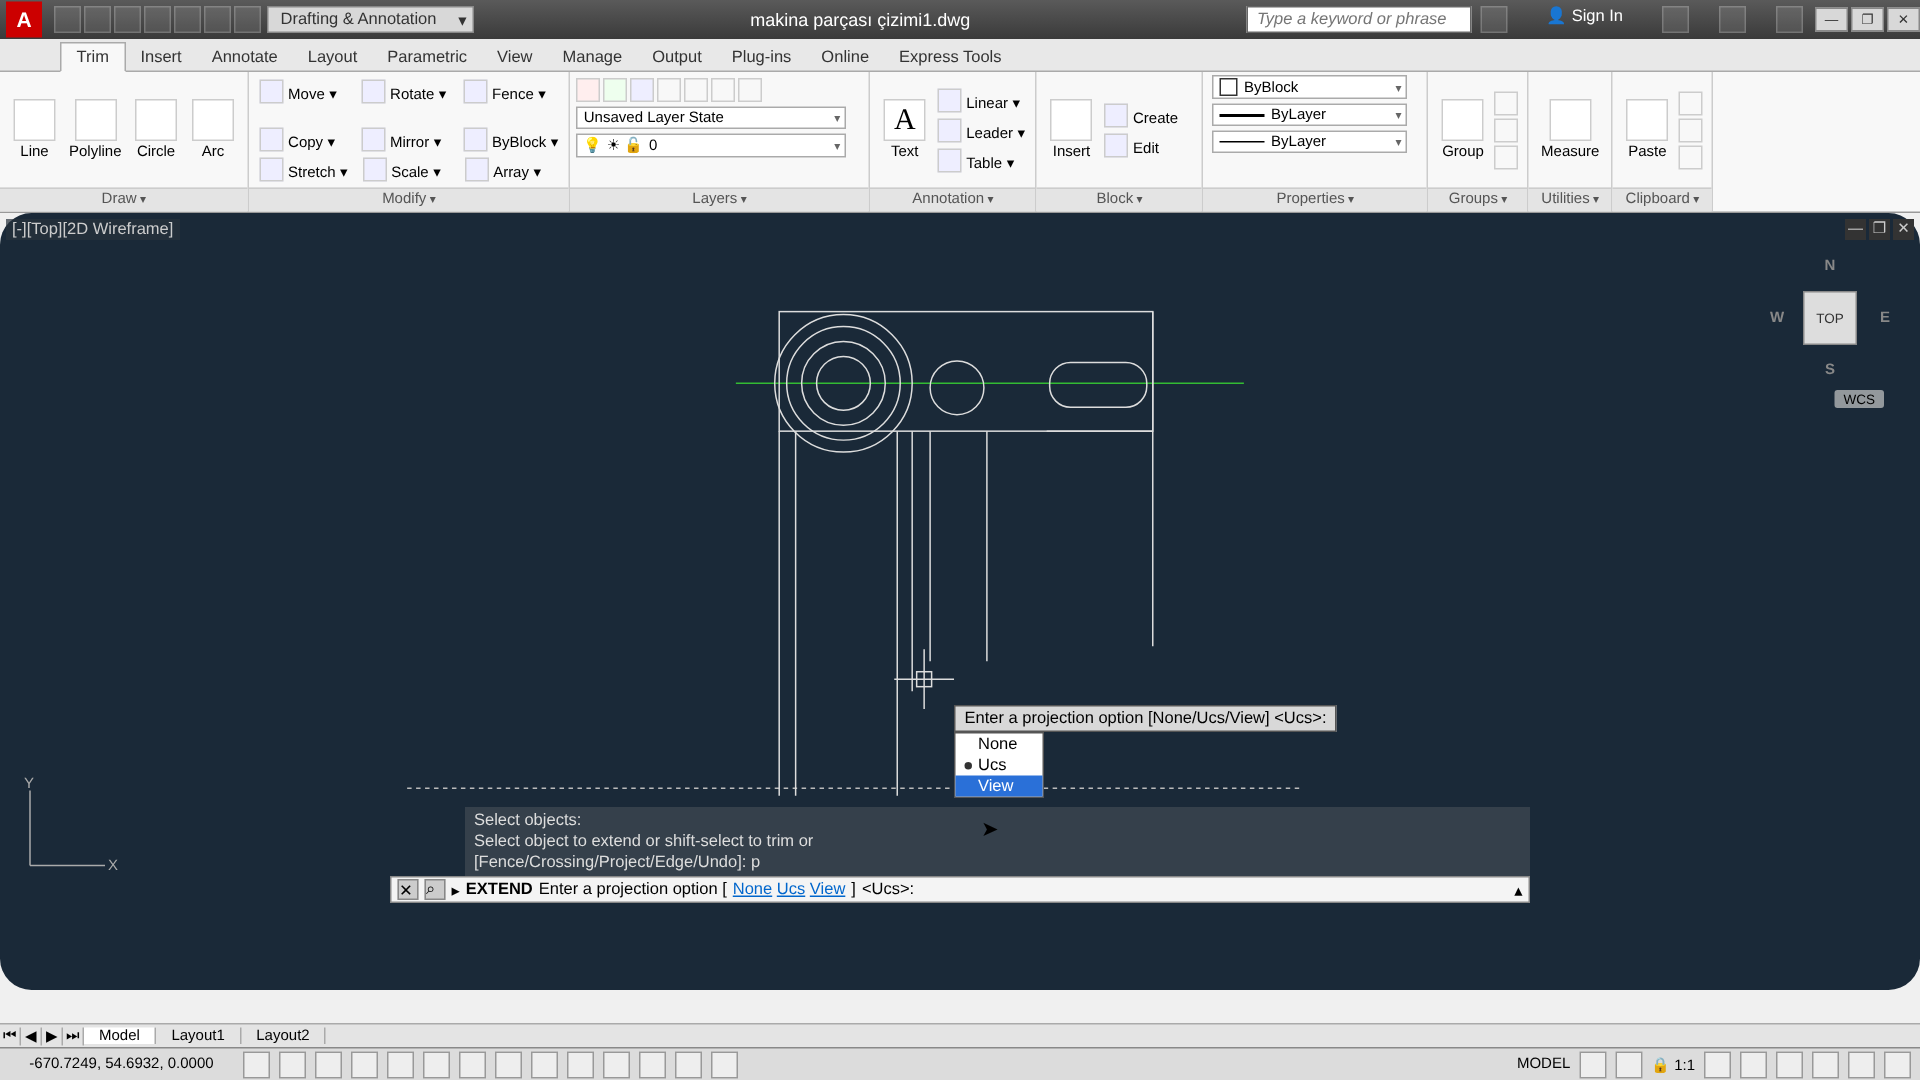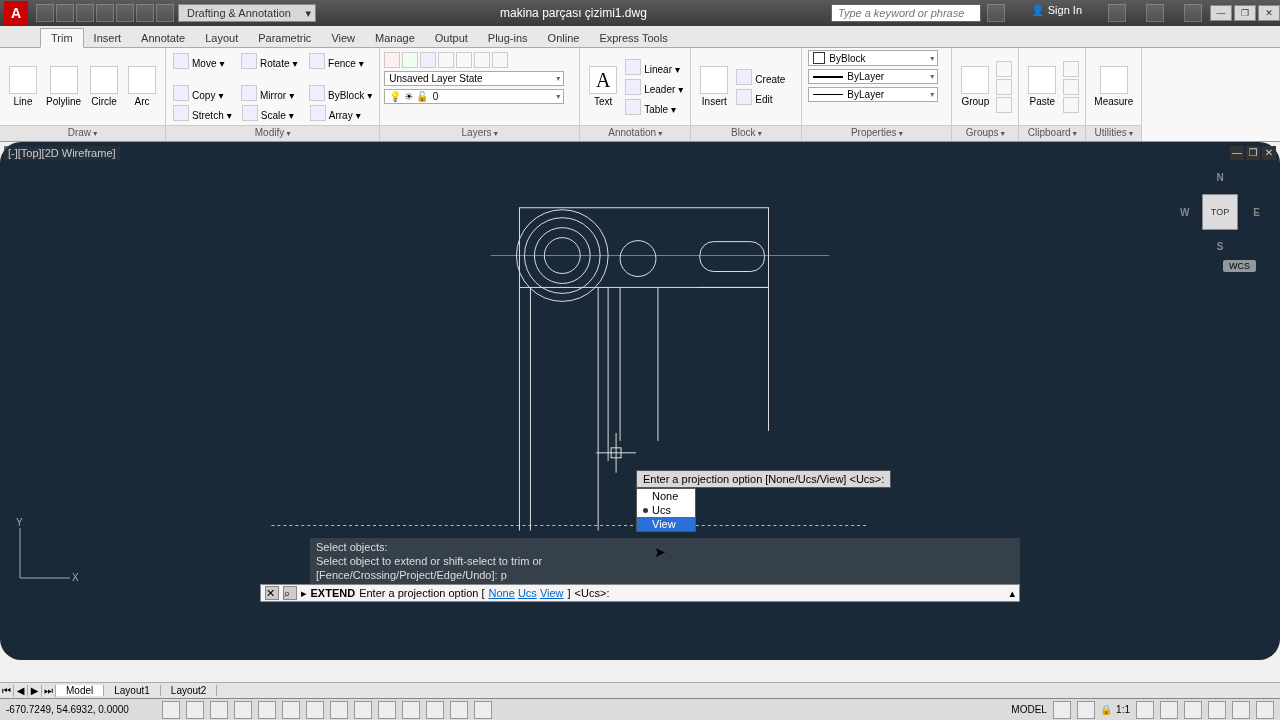--- a/index.html
+++ b/index.html
@@ -67,21 +67,21 @@
 .cmdline .keyword { color: #06c; text-decoration: underline; cursor: pointer;}
 
 
 .bottom-tabs { position: absolute; bottom: 22px; left: 0; right: 0; height: 16px; background: #e4e4e4; display: flex; align-items: center; font-size: 10px; border-top: 1px solid #aaa;}
 .bottom-tabs .nav { display: flex; }
 .bottom-tabs .nav div { width: 14px; text-align: center; border-right: 1px solid #aaa; cursor: pointer;}
 .bottom-tabs .btab { padding: 0 10px; border-right: 1px solid #aaa; cursor: pointer;}
 .bottom-tabs .btab.active { background: #fff; }
 
 
-.statusbar { position: absolute; bottom: 0; left: 0; right: 0; height: 22px; background: #dcdcdc; display: flex; align-items: center; font-size: 10px; border-top: 1px solid #888; padding: 0 6px; gap: 6px;}
+.statusbar { position: absolute; bottom: 0; left: 0; right: 0; height: 22px; background: #dcdcdc; display: flex; align-items: center; font-size: 10px; border-top: 1px solid #888; padding: 0 6px; gap: 6px; text-align: center;}
 .statusbar .coords { min-width: 150px; }
 .statusbar .sbtn { width: 18px; height: 18px; border: 1px solid #999; background: #eee; cursor: pointer;}
 .statusbar .spacer { flex: 1; }
 
 
 .cursor { position: absolute; font-size: 14px; color: #000; pointer-events: none; z-index: 100;}
 </style>
 </head>
 <body>
 
@@ -248,38 +248,38 @@
           <div class="sicn" style="width:16px;height:16px;border:1px solid #ccc"></div>
           <div class="sicn" style="width:16px;height:16px;border:1px solid #ccc"></div>
         </div>
       </div>
     <div class="panel-title">Groups</div>
   </div>
   <div class="panel">
     <div class="panel-body">
         <div class="big-tool">
           <div class="icn"></div>
+          <span>Measure</span>
+        </div>
+      </div>
+    <div class="panel-title">Utilities</div>
+  </div>
+  <div class="panel">
+    <div class="panel-body">
+        <div class="big-tool">
+          <div class="icn"></div>
           <span>Paste</span>
         </div>
     <div class="tool-col">
           <div class="sicn" style="width:16px;height:16px;border:1px solid #ccc"></div>
           <div class="sicn" style="width:16px;height:16px;border:1px solid #ccc"></div>
           <div class="sicn" style="width:16px;height:16px;border:1px solid #ccc"></div>
         </div>
       </div>
     <div class="panel-title">Clipboard</div>
-  </div>
-  <div class="panel">
-    <div class="panel-body">
-        <div class="big-tool">
-          <div class="icn"></div>
-          <span>Measure</span>
-        </div>
-      </div>
-    <div class="panel-title">Utilities</div>
   </div>
 </div>
 
 <div class="viewport">
   <div class="vp-label">[-][Top][2D Wireframe]</div>
   <div class="vp-controls">
     <div>—</div>
     <div>❐</div>
     <div>✕</div>
   </div>

